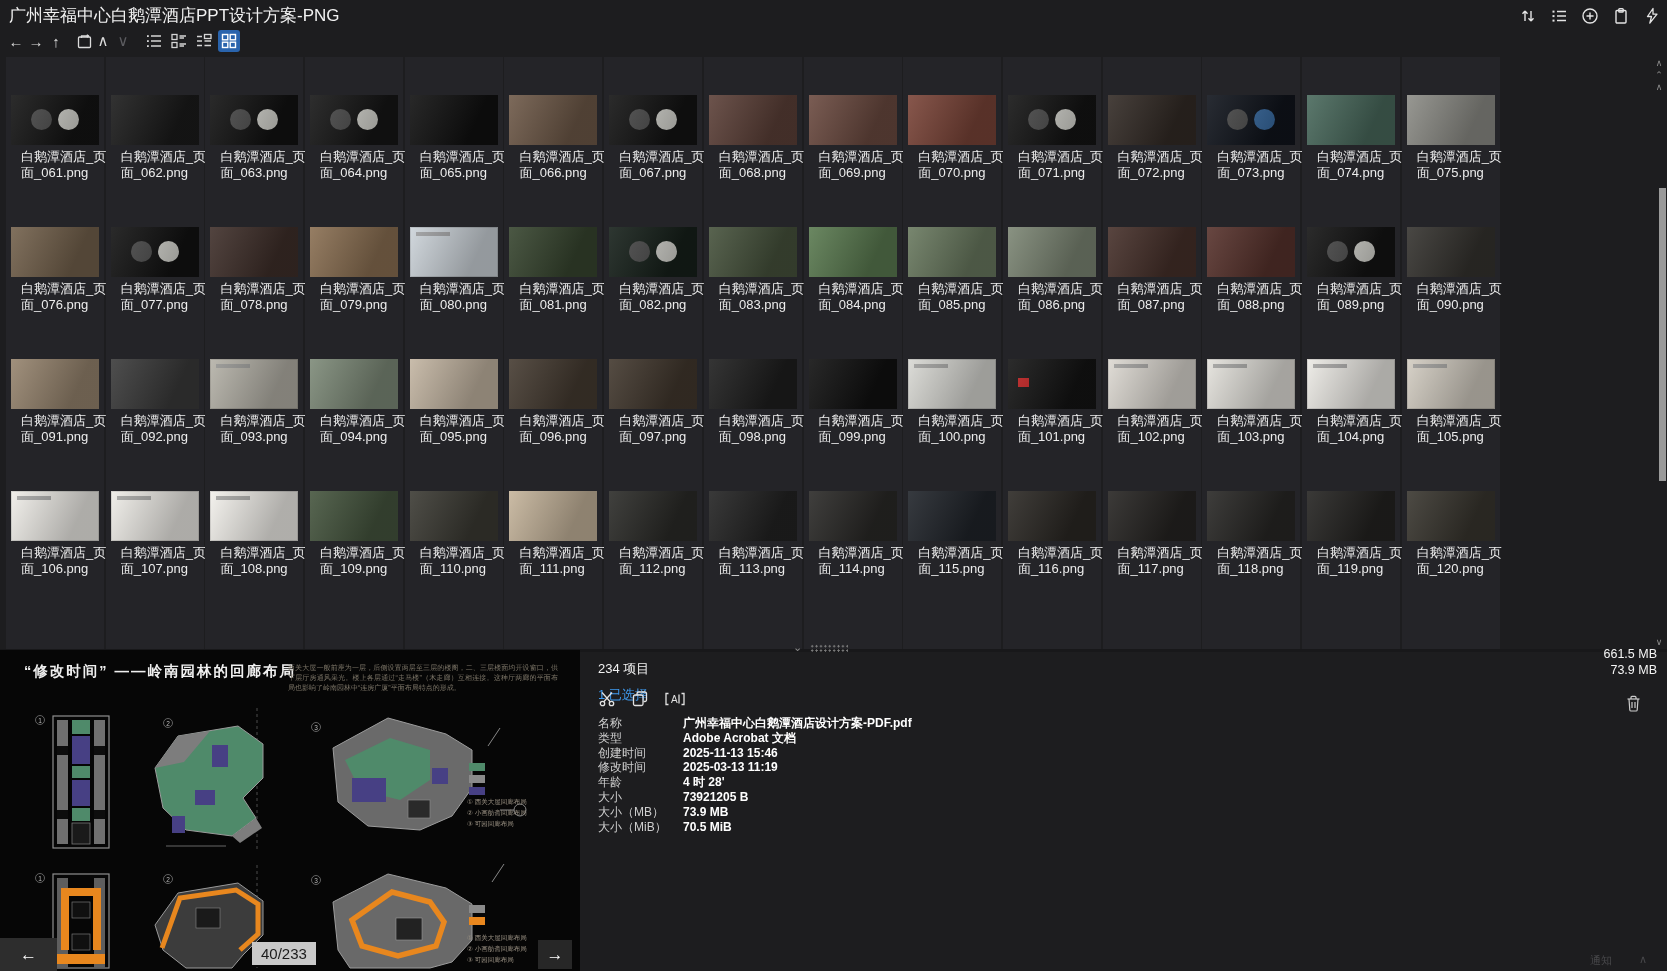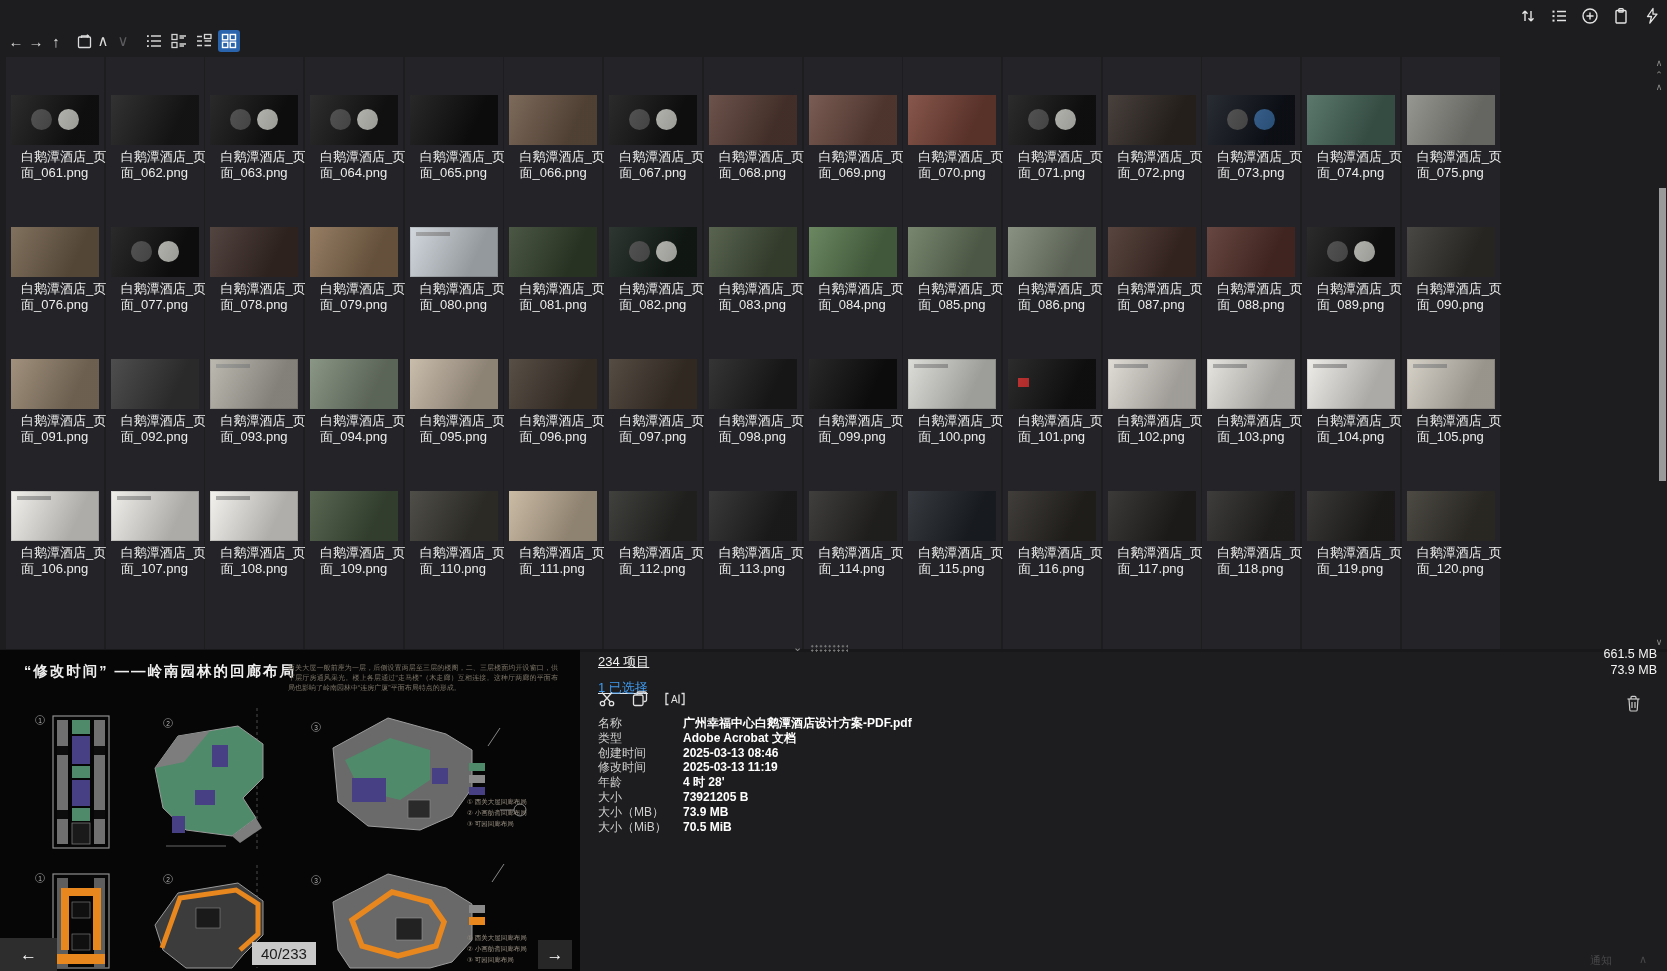--- a/index.html
+++ b/index.html
@@ -36,21 +36,21 @@
   
   #vscroll{position:absolute;right:1px;top:57px;width:9px;height:593px;}
   #vthumb{position:absolute;right:0;top:131px;width:7px;height:293px;background:#9a9a9a;}
   .scr-gl{position:absolute;right:0;width:14px;text-align:center;font-size:9px;color:#8f8f8f;line-height:10px;}
   
   #splitter{position:absolute;left:0;top:649px;right:0;height:3px;background:#18181a;}
   #split-handle{position:absolute;left:793px;top:641px;display:flex;align-items:center;gap:8px;color:#8a8a8a;font-size:11px;}
   .dots{width:38px;height:8px;background-image:radial-gradient(#7c7c7c 1px,transparent 1.2px);background-size:4.4px 4.4px;}
   
   #bottom{position:absolute;left:0;top:652px;right:0;bottom:0;background:#1d1d1f;}
-  #status{position:absolute;left:598px;top:1px;text-decoration:underline;}
+  #status{position:absolute;left:598px;top:8px;}
   #item-count{font-size:13px;color:#f2f2f2;}
   #sel-count{font-size:13px;margin-top:3px;}
   #actions{position:absolute;left:598px;top:38px;display:flex;gap:15px;align-items:center;}
   #file-details{position:absolute;left:598px;top:64px;font-size:12px;line-height:14.8px;}
   .drow{display:flex;}
   .dlabel{width:85px;color:#cfcfcf;flex:none;}
   .dvalue{font-weight:bold;color:#ffffff;white-space:nowrap;}
   #totals{position:absolute;right:10px;top:-6px;text-align:right;font-size:12.5px;line-height:16px;font-weight:400;color:#f5f5f5;}
   #trash{position:absolute;right:24px;top:42px;}
   #notify{position:absolute;right:20px;bottom:3px;font-size:11px;color:#47474a;display:flex;gap:27px;}
@@ -63,20 +63,21 @@
   #leg-top{left:467px;top:146px;}
   #leg-bot{left:467px;top:282px;}
   #p-badge{position:absolute;left:252px;top:292px;background:#c9c9c9;color:#1b1b1b;font-size:15px;padding:3px 9px;}
   #p-prev{position:absolute;left:0;top:288px;width:57px;height:33px;background:#2d2d2d;display:flex;align-items:center;justify-content:center;color:#fff;font-size:17px;}
   #p-next{position:absolute;left:538px;top:290px;width:34px;height:29px;background:#272727;display:flex;align-items:center;justify-content:center;color:#fff;font-size:17px;}
 </style>
 </head>
 <body>
 
 <div id="titlebar">
+  <div id="app-title">广州幸福中心白鹅潭酒店PPT设计方案-PNG</div>
   <div id="tb-icons">
     <span>
         <svg width="18" height="18" viewBox="0 0 18 18" fill="none" stroke="#e4e4e4" stroke-width="1.4">
           <path d="M6 14 V4 M6 4 L3.5 6.7 M6 4 L8.5 6.7"></path>
           <path d="M12 4 V14 M12 14 L9.5 11.3 M12 14 L14.5 11.3"></path>
         </svg>
       </span>
     <span>
         <svg width="18" height="18" viewBox="0 0 18 18" fill="none" stroke="#e4e4e4" stroke-width="1.4">
           <path d="M7 4.5 H16 M7 9 H16 M7 13.5 H16"></path>
@@ -729,21 +730,21 @@
       <div class="drow">
      <span class="dlabel">名称</span>
      <span class="dvalue">广州幸福中心白鹅潭酒店设计方案-PDF.pdf</span>
    </div>
       <div class="drow">
      <span class="dlabel">类型</span>
      <span class="dvalue">Adobe Acrobat 文档</span>
    </div>
       <div class="drow">
      <span class="dlabel">创建时间</span>
-     <span class="dvalue">2025-03-13  08:46</span>
+     <span class="dvalue">2025-11-13  15:46</span>
    </div>
       <div class="drow">
      <span class="dlabel">修改时间</span>
      <span class="dvalue">2025-03-13  11:19</span>
    </div>
       <div class="drow">
      <span class="dlabel">年龄</span>
      <span class="dvalue">4 时 28'</span>
    </div>
       <div class="drow">

